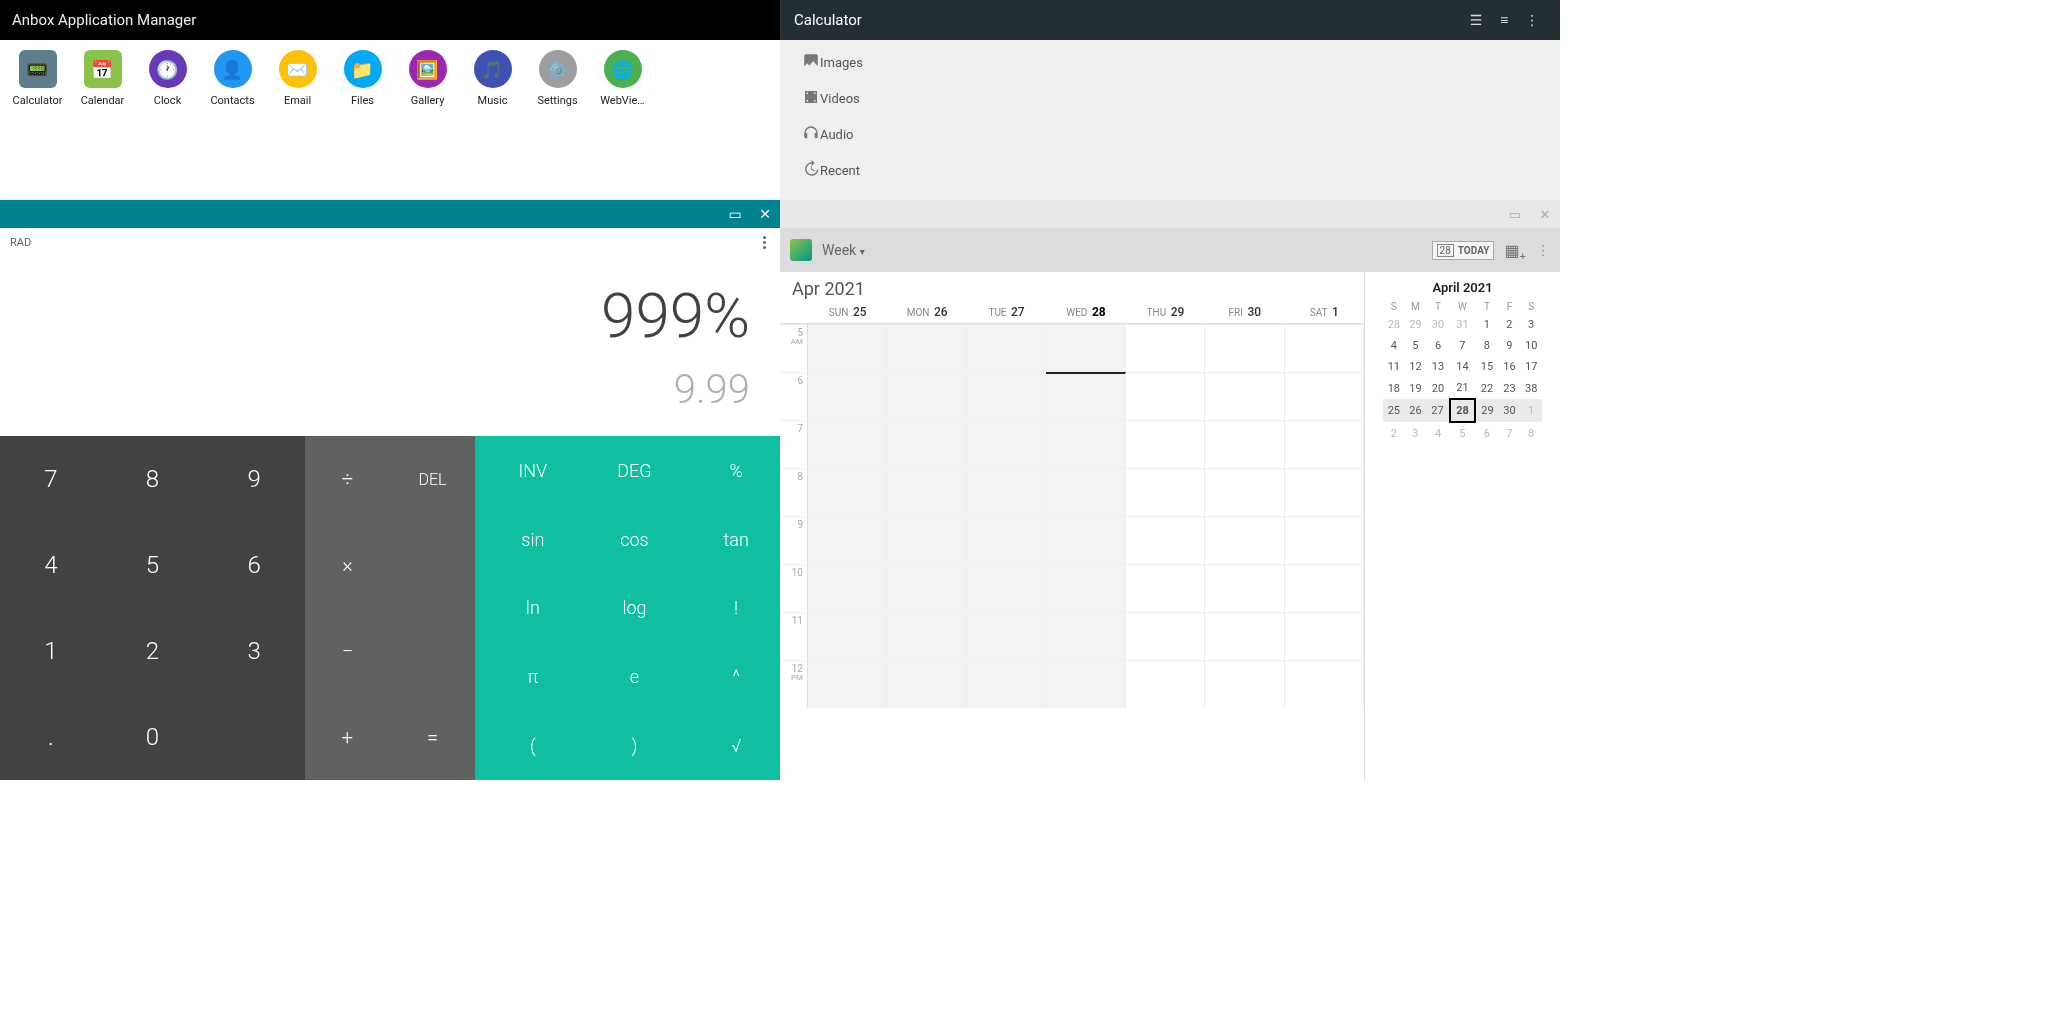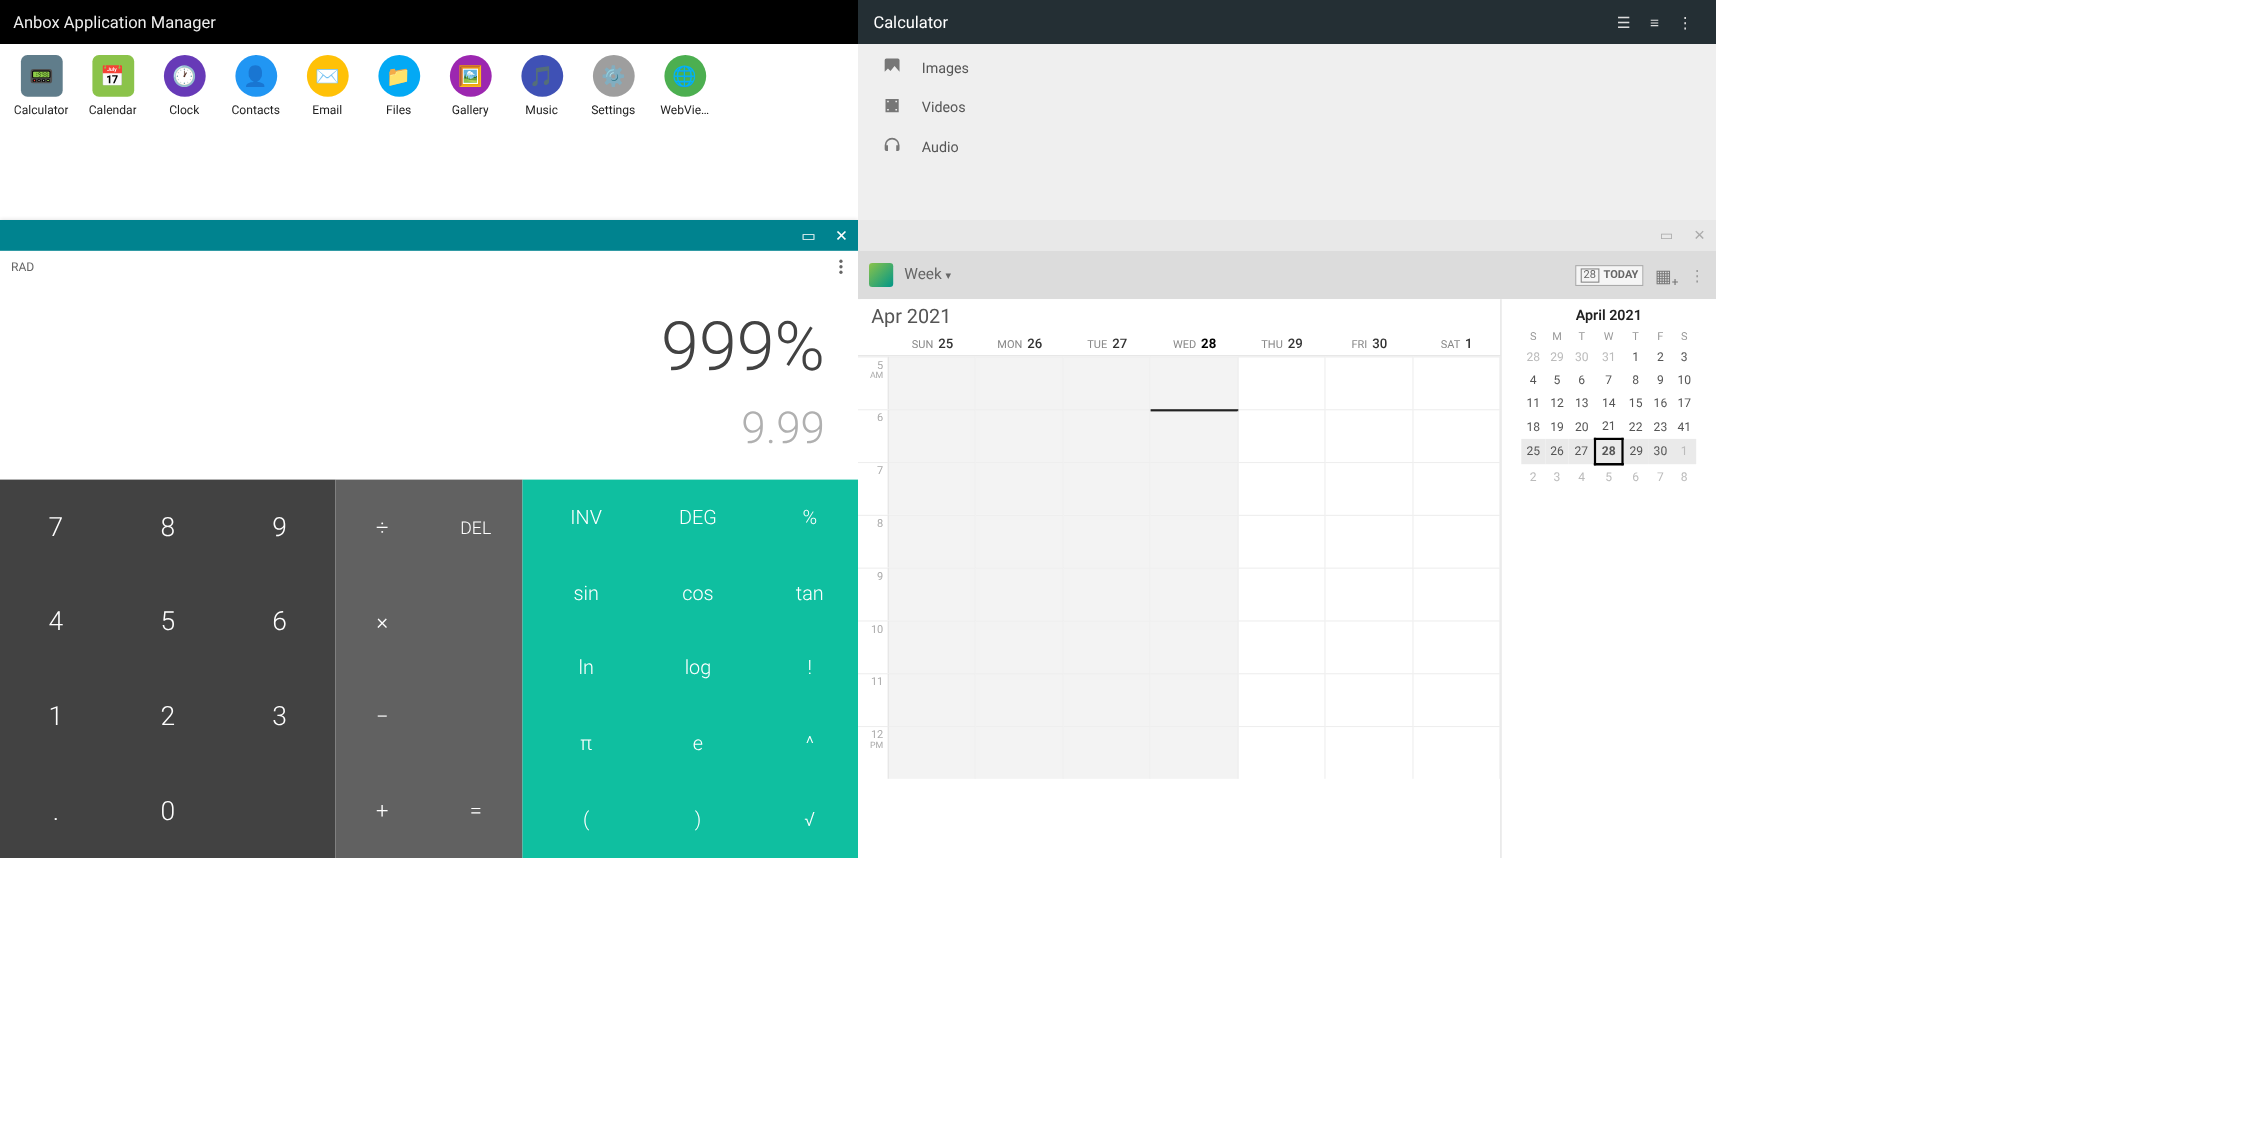--- a/index.html
+++ b/index.html
@@ -34,21 +34,21 @@
   .ops .mul { grid-column:1; grid-row:2; }
   .ops .sub { grid-column:1; grid-row:3; }
   .ops .add { grid-column:1; grid-row:4; }
   .ops .eq  { grid-column:2; grid-row:4; }
   
   .right { display:flex; flex-direction:column; }
   .dl-bar { height:40px; background:#242f34; color:#fff; display:flex; align-items:center; padding:0 14px; font-size:15px; }
   .dl-bar .spacer { flex:1; }
   .dl-icon { width:28px; text-align:center; font-size:14px; color:#ddd; cursor:pointer; }
   .dl-nav { height:160px; background:#efefef; display:flex; flex-direction:column; padding-top:4px; }
-  .dl-item { height:36px; display:flex; align-items:center; gap:18px; padding:0 22px; font-size:13px; color:#555; cursor:pointer; }
+  .dl-item { height:36px; display:flex; align-items:center; padding:0 22px; font-size:13px; color:#555; cursor:pointer; }
   .dl-item svg { width:18px; height:18px; fill:#777; }
   .cal-titlebar { height:28px; background:#e8e8e8; display:flex; align-items:center; justify-content:flex-end; color:#888; font-size:13px; }
   .cal-toolbar { height:44px; background:#dcdcdc; display:flex; align-items:center; padding:0 10px; gap:10px; color:#666; font-size:14px; }
   .cal-toolbar .spacer { flex:1; }
   .cal-toolbar .tool { display:flex; align-items:center; gap:4px; cursor:pointer; font-size:11px; border:1px solid #aaa; padding:2px 4px; background:#f5f5f5; }
   .cal-body { flex:1; display:flex; background:#fff; }
   .week { flex:1; display:flex; flex-direction:column; border-right:1px solid #ddd; }
   .month-label { padding:6px 12px 4px; color:#555; font-size:18px;}
   .week-head { display:grid; grid-template-columns:28px repeat(7,1fr); border-bottom:1px solid #ddd; }
   .week-head .dowcell { text-align:center; font-size:10px; color:#888; padding:2px 0 4px; }
@@ -202,20 +202,26 @@
               <path d="M4 4h16v16H4zM6 6v2h2V6zm0 10v2h2v-2zm10-10v2h2V6zm0 10v2h2v-2zM10 8l6 4-6 4z"></path>
             </svg></span>
       <span>Videos</span>
     </div>
         <div class="dl-item">
       <span><svg viewBox="0 0 24 24">
               <path d="M12 3a9 9 0 0 0-9 9v5a2 2 0 0 0 2 2h2v-7H5v-0a7 7 0 1 1 14 0h-2v7h2a2 2 0 0 0 2-2v-5a9 9 0 0 0-9-9z"></path>
             </svg></span>
       <span>Audio</span>
     </div>
+        <div class="dl-item">
+      <span><svg viewBox="0 0 24 24">
+              <path d="M13 3a9 9 0 1 0 8.94 10H19.9A7 7 0 1 1 13 5v3l4-4-4-4zM12 8v5l4 2 .8-1.4L13 12V8z"></path>
+            </svg></span>
+      <span>Recent</span>
+    </div>
       </div>
 
     <div class="cal-titlebar">
       <span class="tb-btn" style="color:#aaa">▭</span>
       <span class="tb-btn" style="color:#aaa">✕</span>
     </div>
     <div class="cal-toolbar">
       <span style="width:22px;height:22px;background:linear-gradient(135deg,#8bc34a,#009688);border-radius:3px"></span>
       <span><span>Week</span> <span style="font-size:10px">▾</span></span>
       <span class="spacer"></span>
@@ -354,21 +360,21 @@
               </tr>
             </tbody>
             <tbody>
               <tr>
                 <td class="  ">18</td>
                 <td class="  ">19</td>
                 <td class="  ">20</td>
                 <td class="  ">21</td>
                 <td class="  ">22</td>
                 <td class="  ">23</td>
-                <td class="  ">41</td>
+                <td class="  ">38</td>
               </tr>
             </tbody>
             <tbody>
               <tr>
                 <td class=" wkrow ">25</td>
                 <td class=" wkrow ">26</td>
                 <td class=" wkrow ">27</td>
                 <td class=" wkrow today">28</td>
                 <td class=" wkrow ">29</td>
                 <td class=" wkrow ">30</td>

